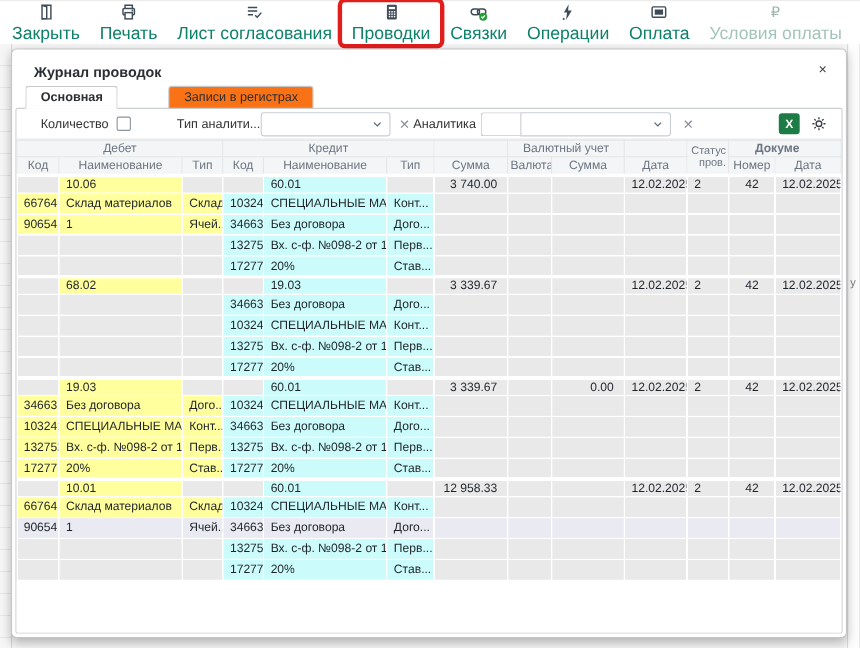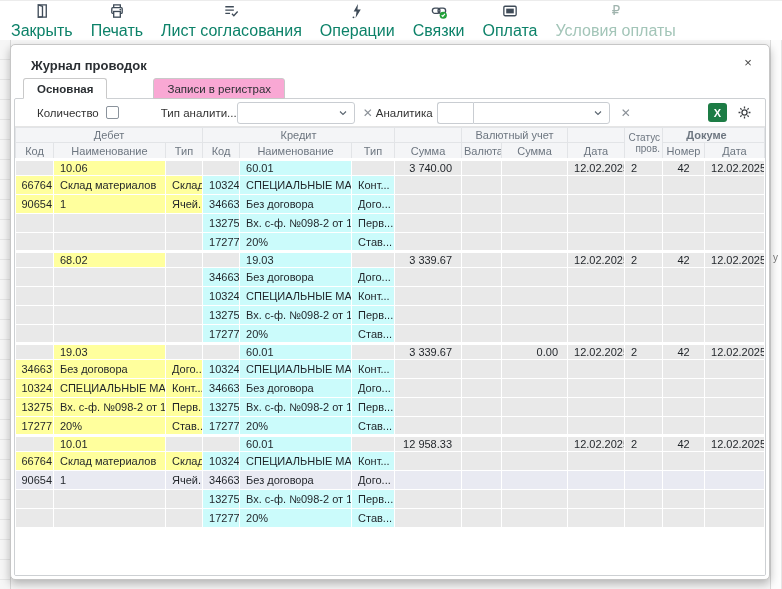--- a/index.html
+++ b/index.html
@@ -44,21 +44,21 @@
   }
   .dlg-title { position:absolute; top:13px; left:20px; font-size:13px; font-weight:600; color:#2b2f33; }
   .dlg-close {
     position:absolute; top:9px; right:12px; width:18px; height:18px; cursor:pointer;
     font-size:13px; color:#444; text-align:center; line-height:18px;
   }
   .tabs { position:absolute; top:33px; left:12px; display:flex; z-index:3;gap:44px; }
   .tab {
     height:21px; line-height:20px; padding:0 13px; font-size:11.5px; color:#2b2f33;
     border:1px solid #c9c9c9; border-radius:3px 3px 0 0; margin-right:2px;
-    background:#f9a8d4; cursor:pointer;
+    background:#f97316; cursor:pointer;
   }
   .tab.active { background:#fff; font-weight:bold; border-bottom:1px solid #fff; }
   .panel {
     position:absolute; top:53px; left:3px; right:3px; bottom:3px;
     border:1px solid #cdd0d3; border-radius:2px; background:#fff; overflow:hidden;
   }
   
   .filterbar {
     height:28px; display:flex; align-items:center; padding:0 12px 0 22px;
     border-bottom:1px solid #e5e5e5; font-size:11.5px; color:#333;justify-content:space-between;
@@ -131,39 +131,59 @@
   </div>
   <div class="tb-btn">
     <span class="tb-ico">
       <svg width="18" height="18" viewBox="0 0 19 19">
           <path d="M3.5 5h9M3.5 8.5h9M3.5 12h5"></path>
           <path d="M10.5 12.5l2 2 4-4.5"></path>
         </svg>
     </span>
     <span class="tb-lbl">Лист согласования</span>
   </div>
-  <div class="tb-btn">
-    <span class="tb-ico">
-      <svg width="18" height="18" viewBox="0 0 19 19">
-          <path d="M10.5 2L6 10h3l-1 7 5.5-9h-3.5z" fill="#3f4b58" stroke="none"></path>
-          <circle cx="5.8" cy="16.2" r="1" fill="#3f4b58" stroke="none"></circle>
-        </svg>
-    </span>
-    <span class="tb-lbl">Операции</span>
+  <div class="tb-btn highlighted">
+    <span class="tb-ico">
+      <svg width="18" height="18" viewBox="0 0 19 19">
+          <rect x="5" y="2.5" width="9.5" height="14" rx="1" fill="#3f4b58" stroke="none"></rect>
+          <rect x="6.8" y="4.5" width="6" height="2.2" fill="#fff" stroke="none"></rect>
+          <g fill="#fff" stroke="none">
+            <rect x="6.8" y="8.5" width="1.4" height="1.4"></rect>
+            <rect x="9.2" y="8.5" width="1.4" height="1.4"></rect>
+            <rect x="11.6" y="8.5" width="1.4" height="1.4"></rect>
+            <rect x="6.8" y="10.8" width="1.4" height="1.4"></rect>
+            <rect x="9.2" y="10.8" width="1.4" height="1.4"></rect>
+            <rect x="11.6" y="10.8" width="1.4" height="1.4"></rect>
+            <rect x="6.8" y="13.1" width="1.4" height="1.4"></rect>
+            <rect x="9.2" y="13.1" width="1.4" height="1.4"></rect>
+            <rect x="11.6" y="13.1" width="1.4" height="1.4"></rect>
+          </g>
+        </svg>
+    </span>
+    <span class="tb-lbl">Проводки</span>
   </div>
   <div class="tb-btn">
     <span class="tb-ico">
       <svg width="18" height="18" viewBox="0 0 19 19">
           <rect x="2.5" y="6.5" width="8" height="5.5" rx="2.7"></rect>
           <rect x="8.5" y="6.5" width="8" height="5.5" rx="2.7"></rect>
           <circle cx="14" cy="14" r="3.8" fill="#21a038" stroke="none"></circle>
           <path d="M12.3 14l1.2 1.2 2.2-2.6" stroke="#fff" stroke-width="1.3"></path>
         </svg>
     </span>
     <span class="tb-lbl">Связки</span>
+  </div>
+  <div class="tb-btn">
+    <span class="tb-ico">
+      <svg width="18" height="18" viewBox="0 0 19 19">
+          <path d="M10.5 2L6 10h3l-1 7 5.5-9h-3.5z" fill="#3f4b58" stroke="none"></path>
+          <circle cx="5.8" cy="16.2" r="1" fill="#3f4b58" stroke="none"></circle>
+        </svg>
+    </span>
+    <span class="tb-lbl">Операции</span>
   </div>
   <div class="tb-btn">
     <span class="tb-ico">
       <svg width="18" height="18" viewBox="0 0 19 19">
           <rect x="3" y="4.5" width="13" height="10" rx="1.2"></rect>
           <rect x="5.5" y="7" width="8" height="5" fill="#3f4b58" stroke="none"></rect>
         </svg>
     </span>
     <span class="tb-lbl">Оплата</span>
   </div>

